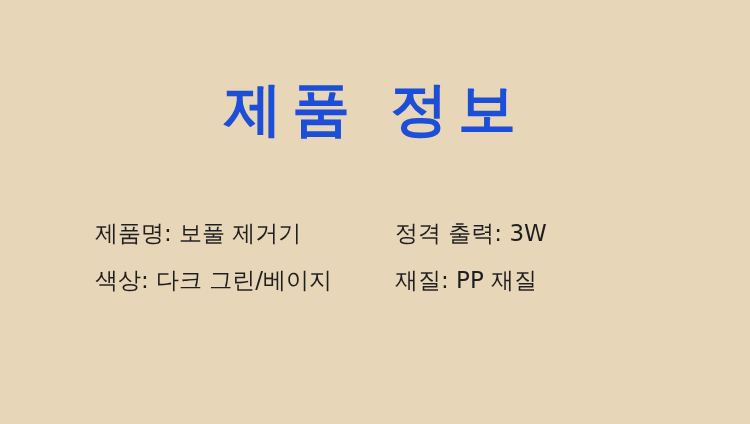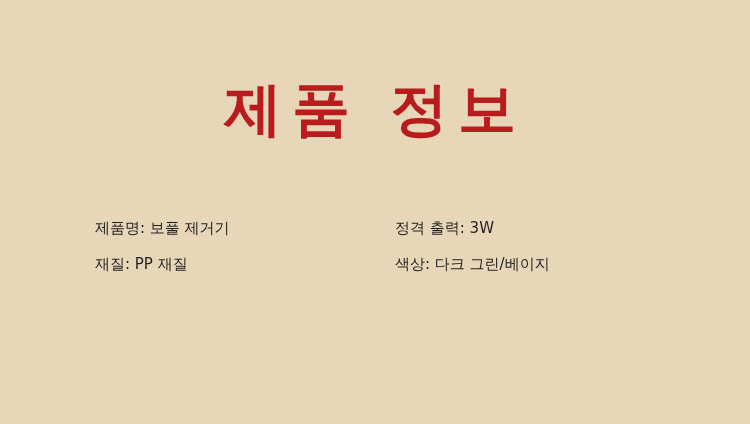--- a/index.html
+++ b/index.html
@@ -23,35 +23,35 @@
   .title {
     position: absolute;
     top: 78px;
     left: 0;
     width: 750px;
     text-align: center;
     font-family: "DejaVu Sans", sans-serif;
     font-weight: bold;
     font-size: 58px;
     letter-spacing: 10px;
-    color: #b91c1c;
+    color: #1d4ed8;
     line-height: 1.1;
   }
   .spec-table {
     position: absolute;
     top: 218px;
     left: 95px;
     width: 580px;
     display: grid;
     grid-template-columns: 300px 280px;
     row-gap: 16px;
   }
   .spec-cell {
     font-family: "DejaVu Sans", sans-serif;
-    font-size: 15px;
+    font-size: 23px;
     color: #1f1f1f;
     line-height: 1.35;
     white-space: nowrap;
   }
   .spec-cell .label {
     font-weight: normal;
   }
   .spec-cell .value {
     font-weight: normal;
   }
@@ -73,24 +73,24 @@
 
 
 
     <div class="spec-cell">
       <span class="label">정격 출력: </span>
       <span class="value">3W</span>
     </div>
 
 
     <div class="spec-cell">
-      <span class="label">재질: </span>
-      <span class="value">PP 재질</span>
+      <span class="label">색상: </span>
+      <span class="value">다크 그린/베이지</span>
     </div>
 
     <div class="spec-cell">
-      <span class="label">색상: </span>
-      <span class="value">다크 그린/베이지</span>
+      <span class="label">재질: </span>
+      <span class="value">PP 재질</span>
     </div>
 
   </div>
 
 </div>
 
 </body></html>

